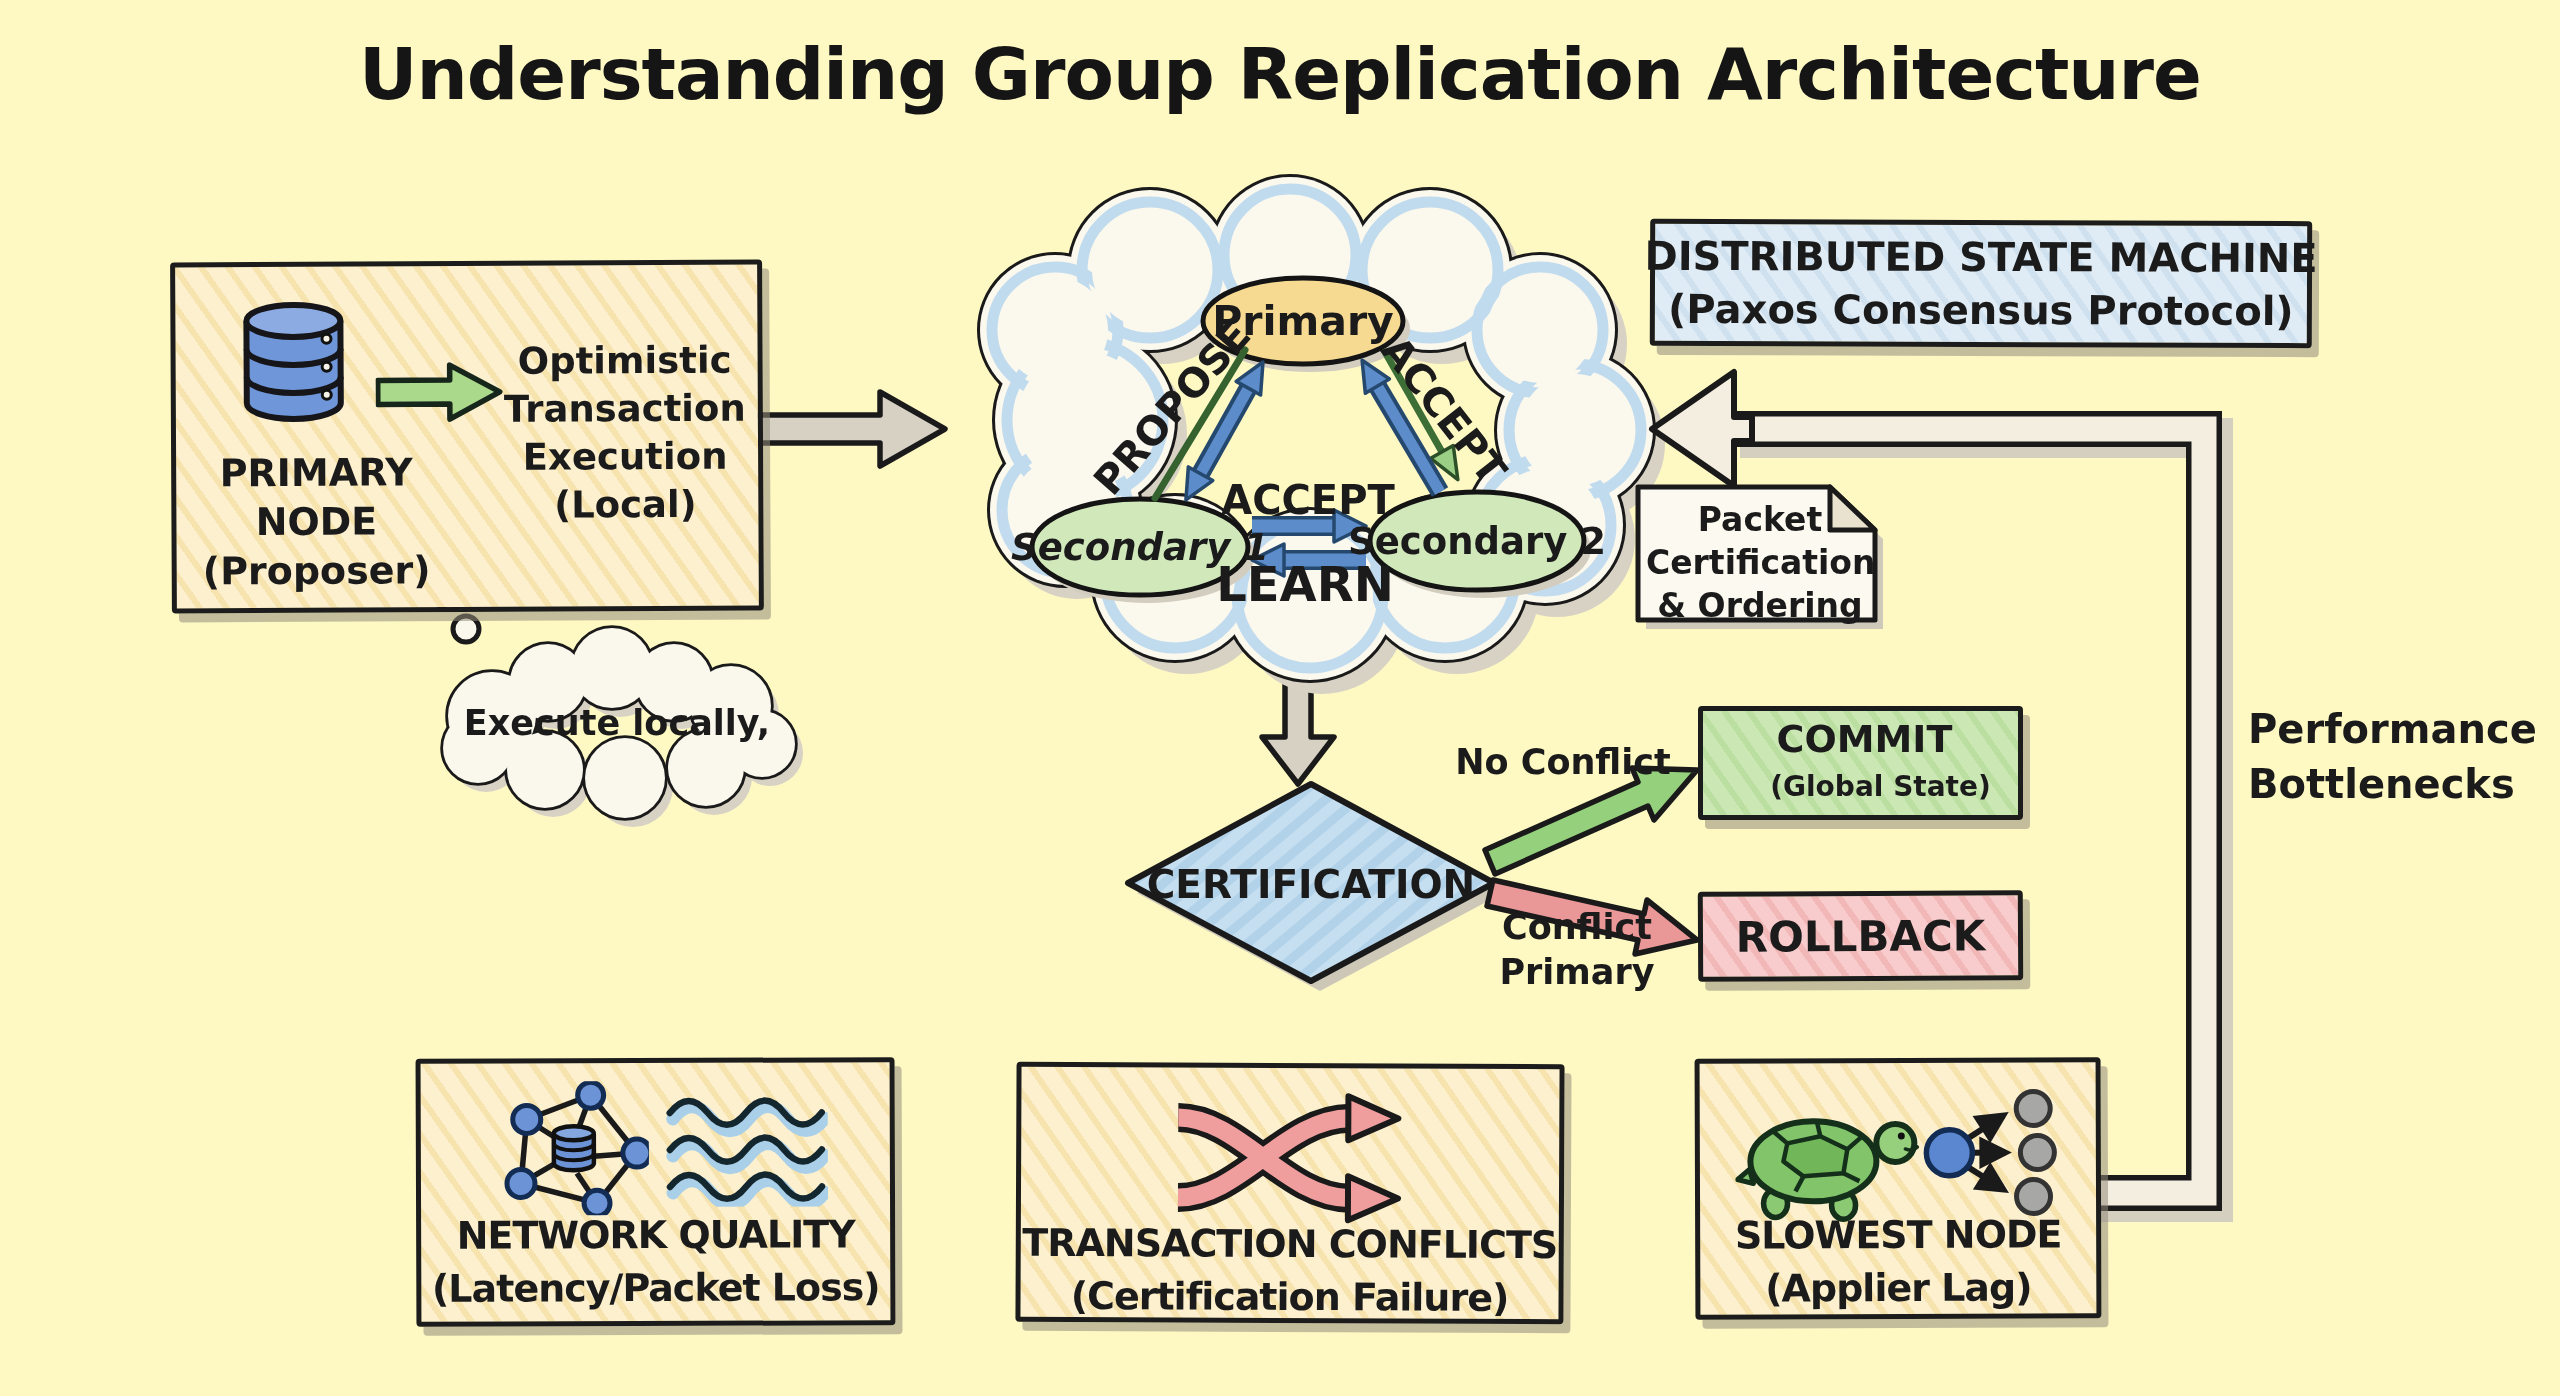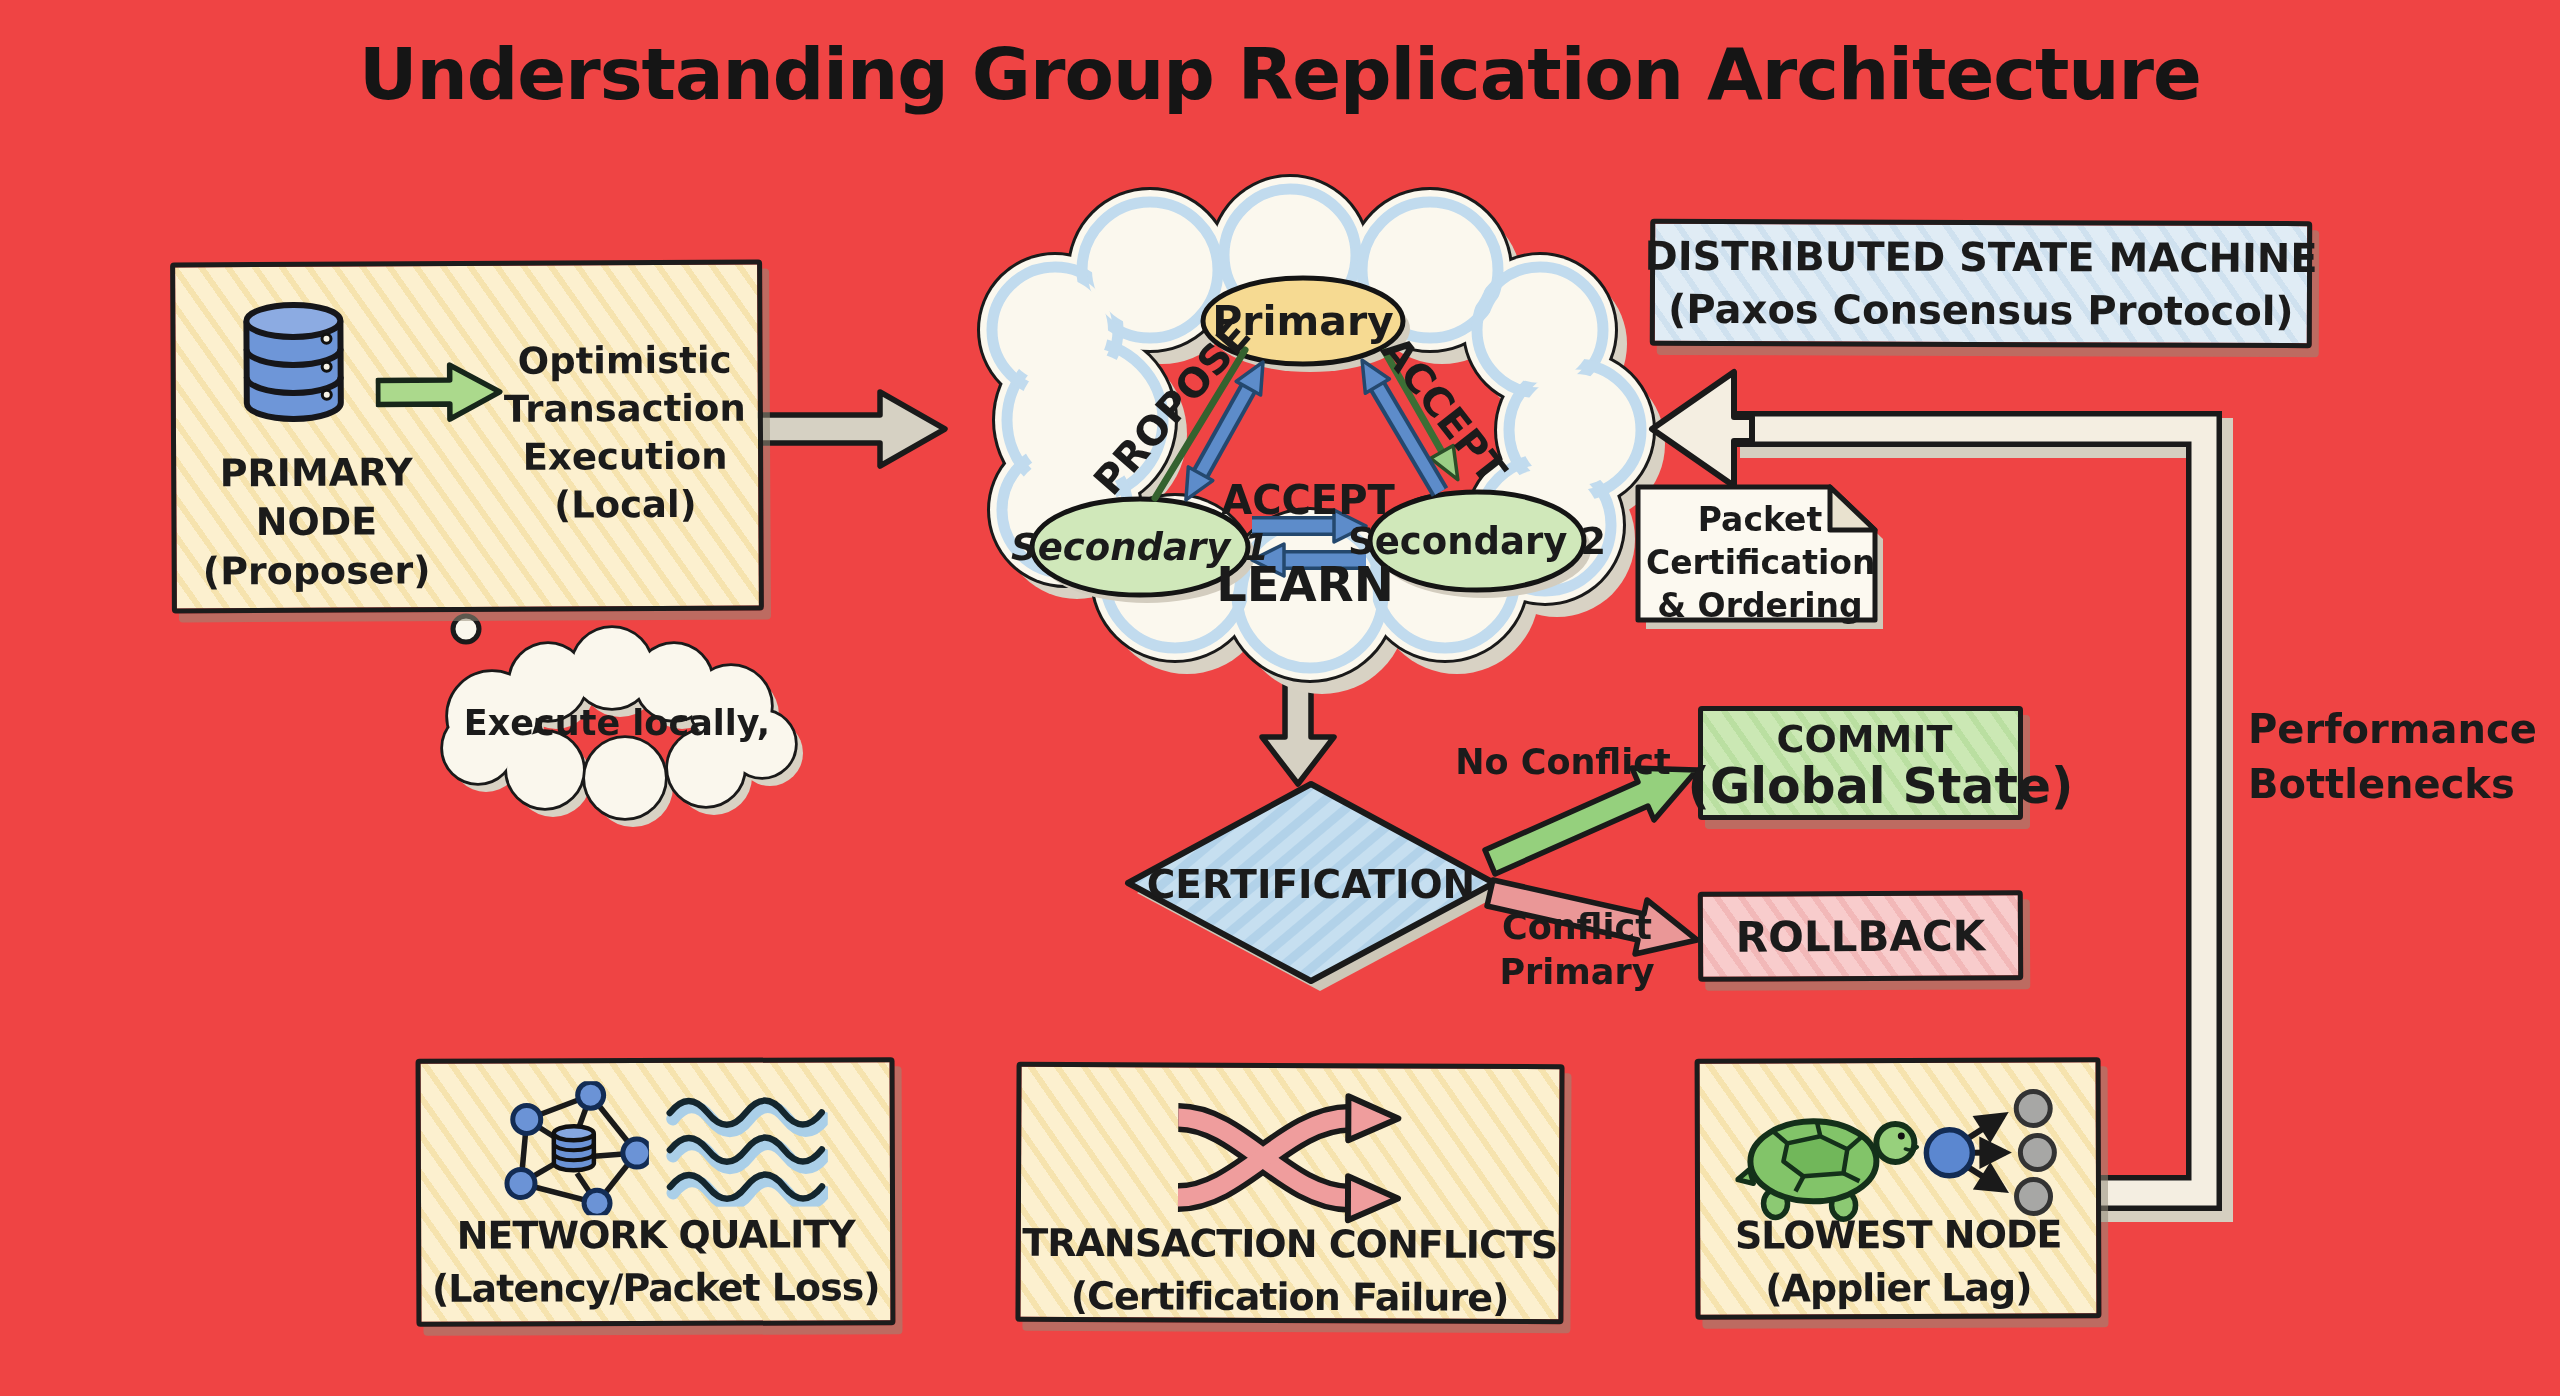--- a/index.html
+++ b/index.html
@@ -1,16 +1,16 @@
 <!DOCTYPE html>
 <html><head>
 <meta charset="utf-8">
 <style>
   html,body{margin:0;padding:0;background:#f4eee1;}
-  .stage{position:relative;width:2560px;height:1396px;background:#ef4444;overflow:hidden;
+  .stage{position:relative;width:2560px;height:1396px;background:#fef9c3;overflow:hidden;
          font-family:"DejaVu Sans","Liberation Sans",sans-serif;color:#1b1b1b;}
   .stage svg.main{position:absolute;left:0;top:0;}
   .lbl{position:absolute;font-weight:bold;color:#1b1b1b;white-space:nowrap;}
   .ctr{transform:translate(-50%,-50%);}
   .tc{text-align:center;}
   .sketch-box{position:absolute;box-sizing:border-box;border:5px solid #1c1c1c;border-radius:4px;
               box-shadow:7px 9px 0 rgba(148,141,122,.55);}
   .bg-yellow{background:repeating-linear-gradient(55deg,#fcf0cf 0 16px,#f6e3ae 16px 22px);}
   .bg-blue{background:repeating-linear-gradient(55deg,#e0ecf5 0 16px,#cfe1ef 16px 22px);}
   .bg-green{background:repeating-linear-gradient(55deg,#cbe8b4 0 14px,#badfa1 14px 20px);}
@@ -270,21 +270,21 @@
 
   <div class="lbl ctr" style="left:1311px;top:884px;font-size:39px;">CERTIFICATION</div>
   <div class="lbl ctr" style="left:1563px;top:762px;font-size:35px;">No Conflict</div>
   <div class="lbl tc ctr" style="left:1577px;top:950px;font-size:35px;line-height:45px;">
     <div>Conflict</div>
     <div>Primary</div>
   </div>
 
   <div class="sketch-box bg-green flexcol" style="left:1698px;top:706px;width:325px;height:114px;padding-left:8px;">
     <div class="lbl" style="position:static;font-size:38px;line-height:47px;">COMMIT</div>
-    <div class="lbl" style="position:static;font-size:49px;line-height:47px;margin-left:32px;">(Global State)</div>
+    <div class="lbl" style="position:static;font-size:28px;line-height:47px;margin-left:32px;">(Global State)</div>
   </div>
   <div class="sketch-box bg-red flexcol" style="left:1698px;top:891px;width:325px;height:90px;transform:rotate(-0.3deg);">
     <div class="lbl" style="position:static;font-size:42px;">ROLLBACK</div>
   </div>
 
   <div class="lbl" style="left:2248px;top:702px;font-size:40px;line-height:55px;">
     <div>Performance</div>
     <div>Bottlenecks</div>
   </div>
 

